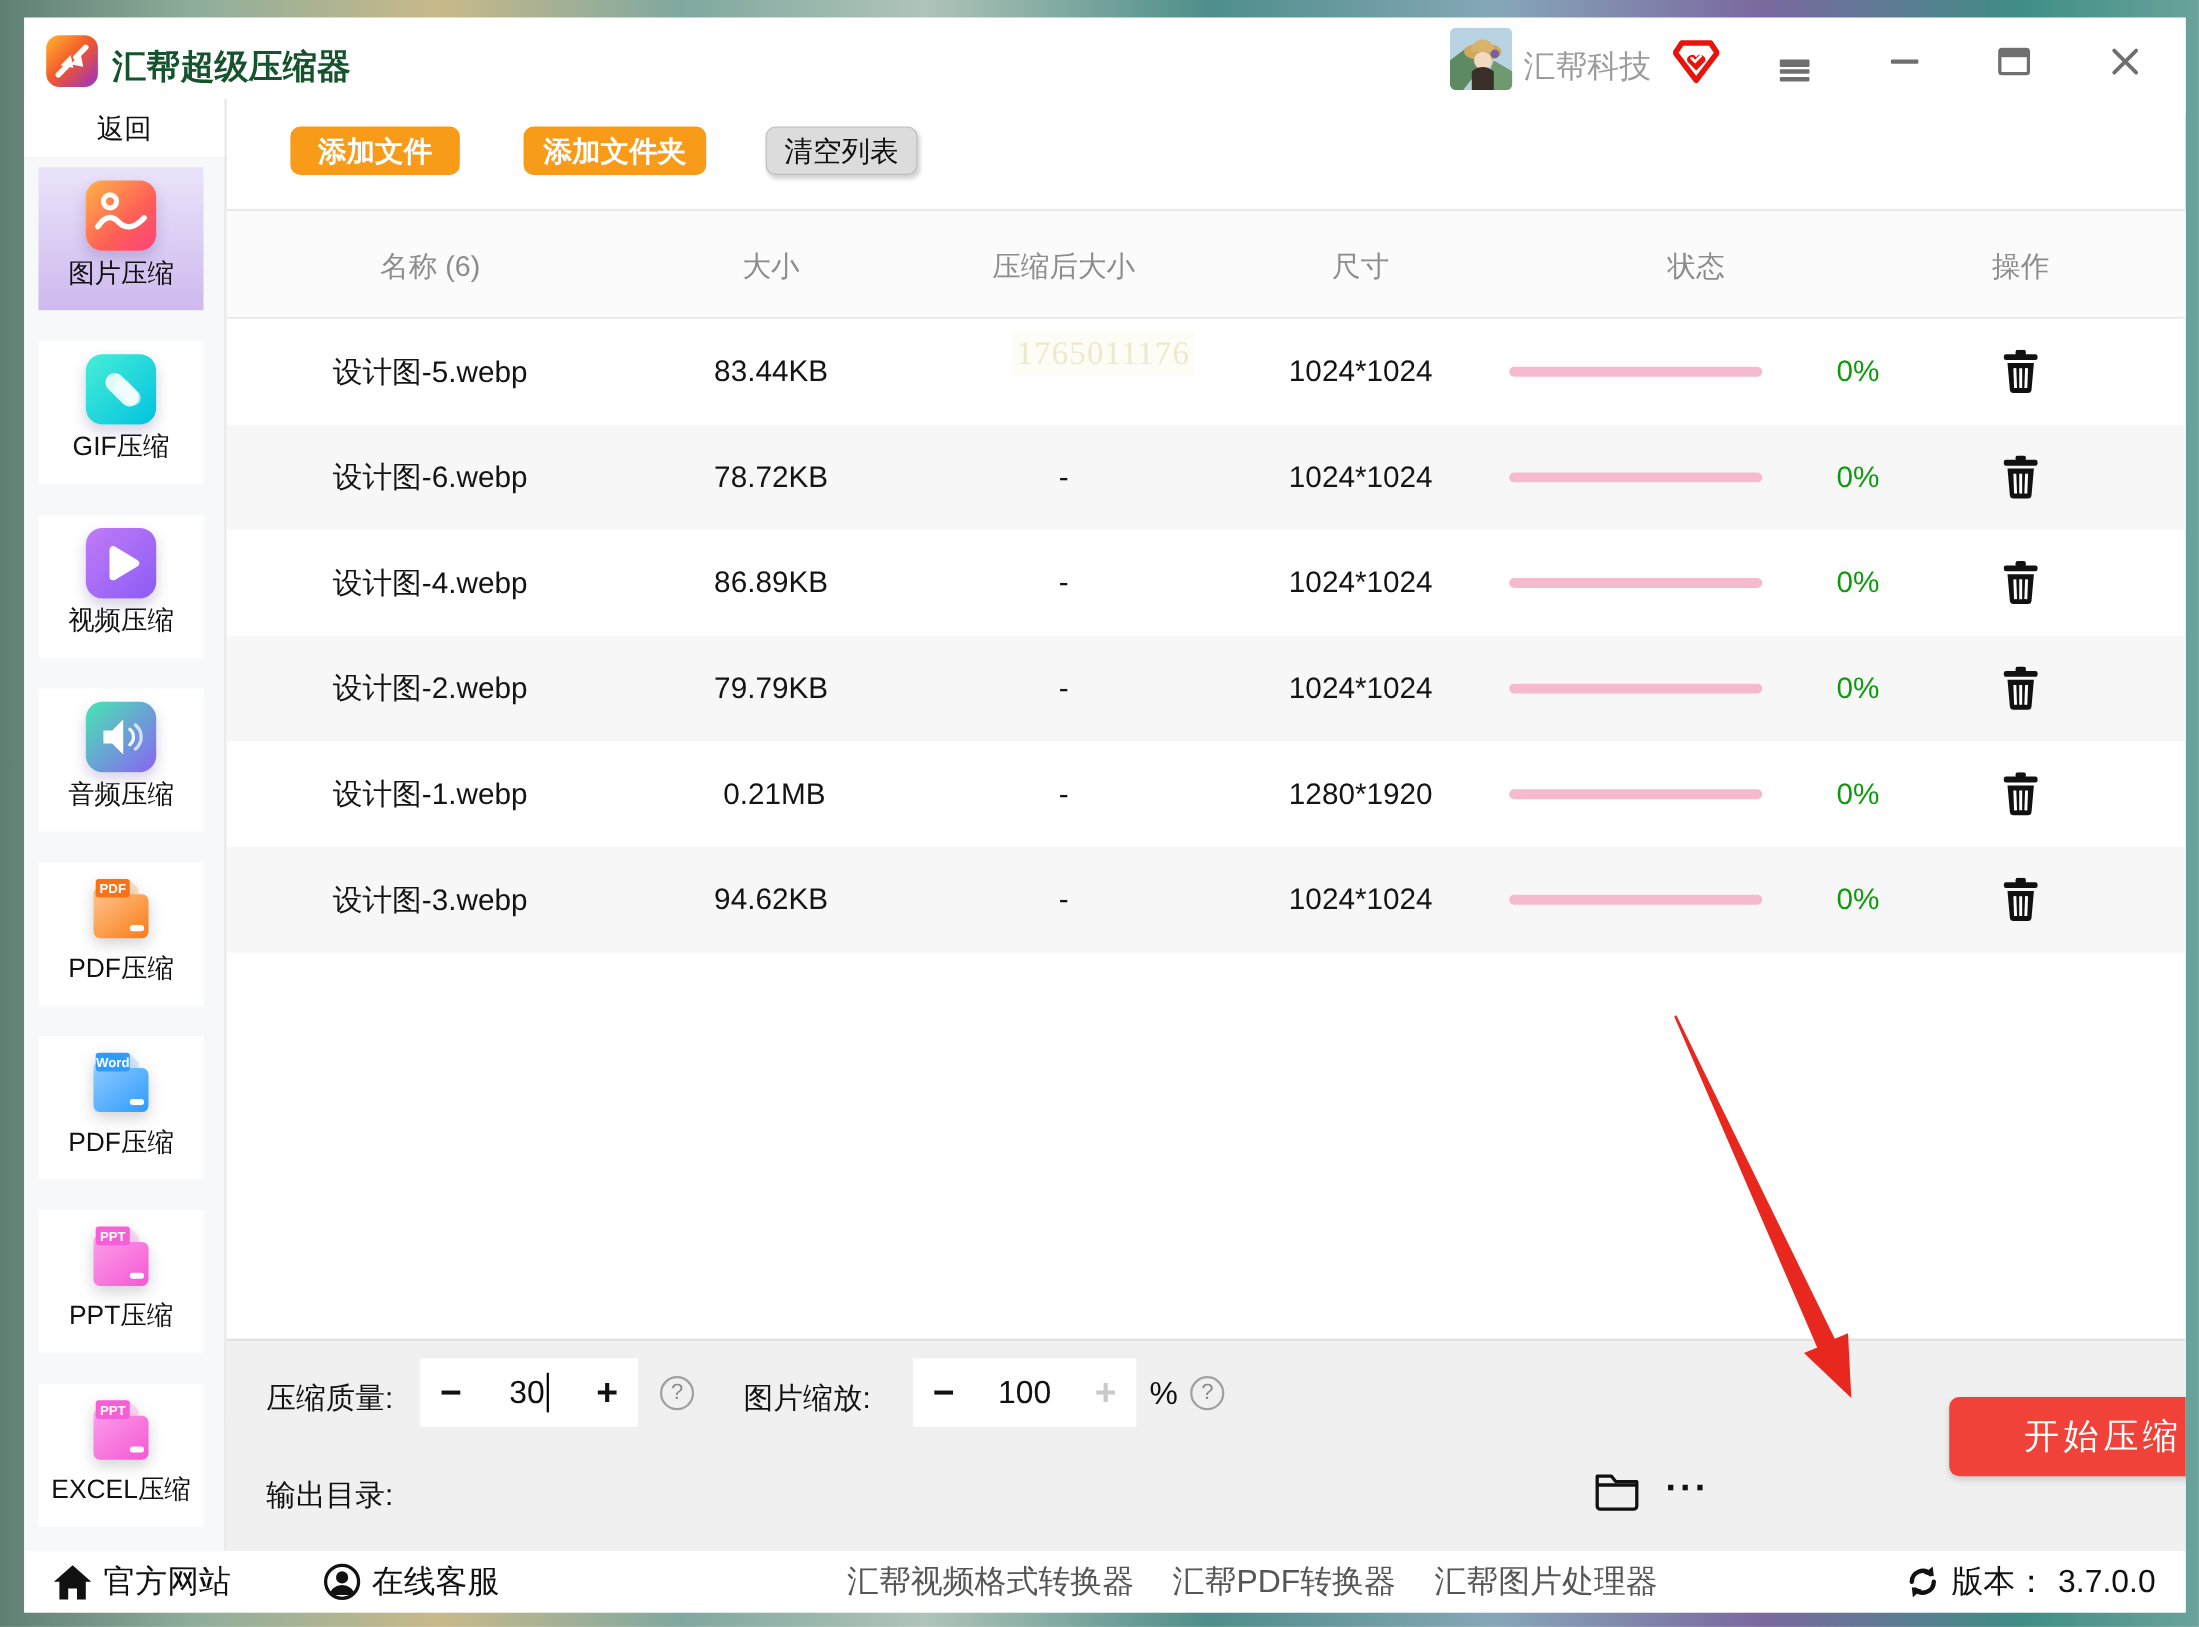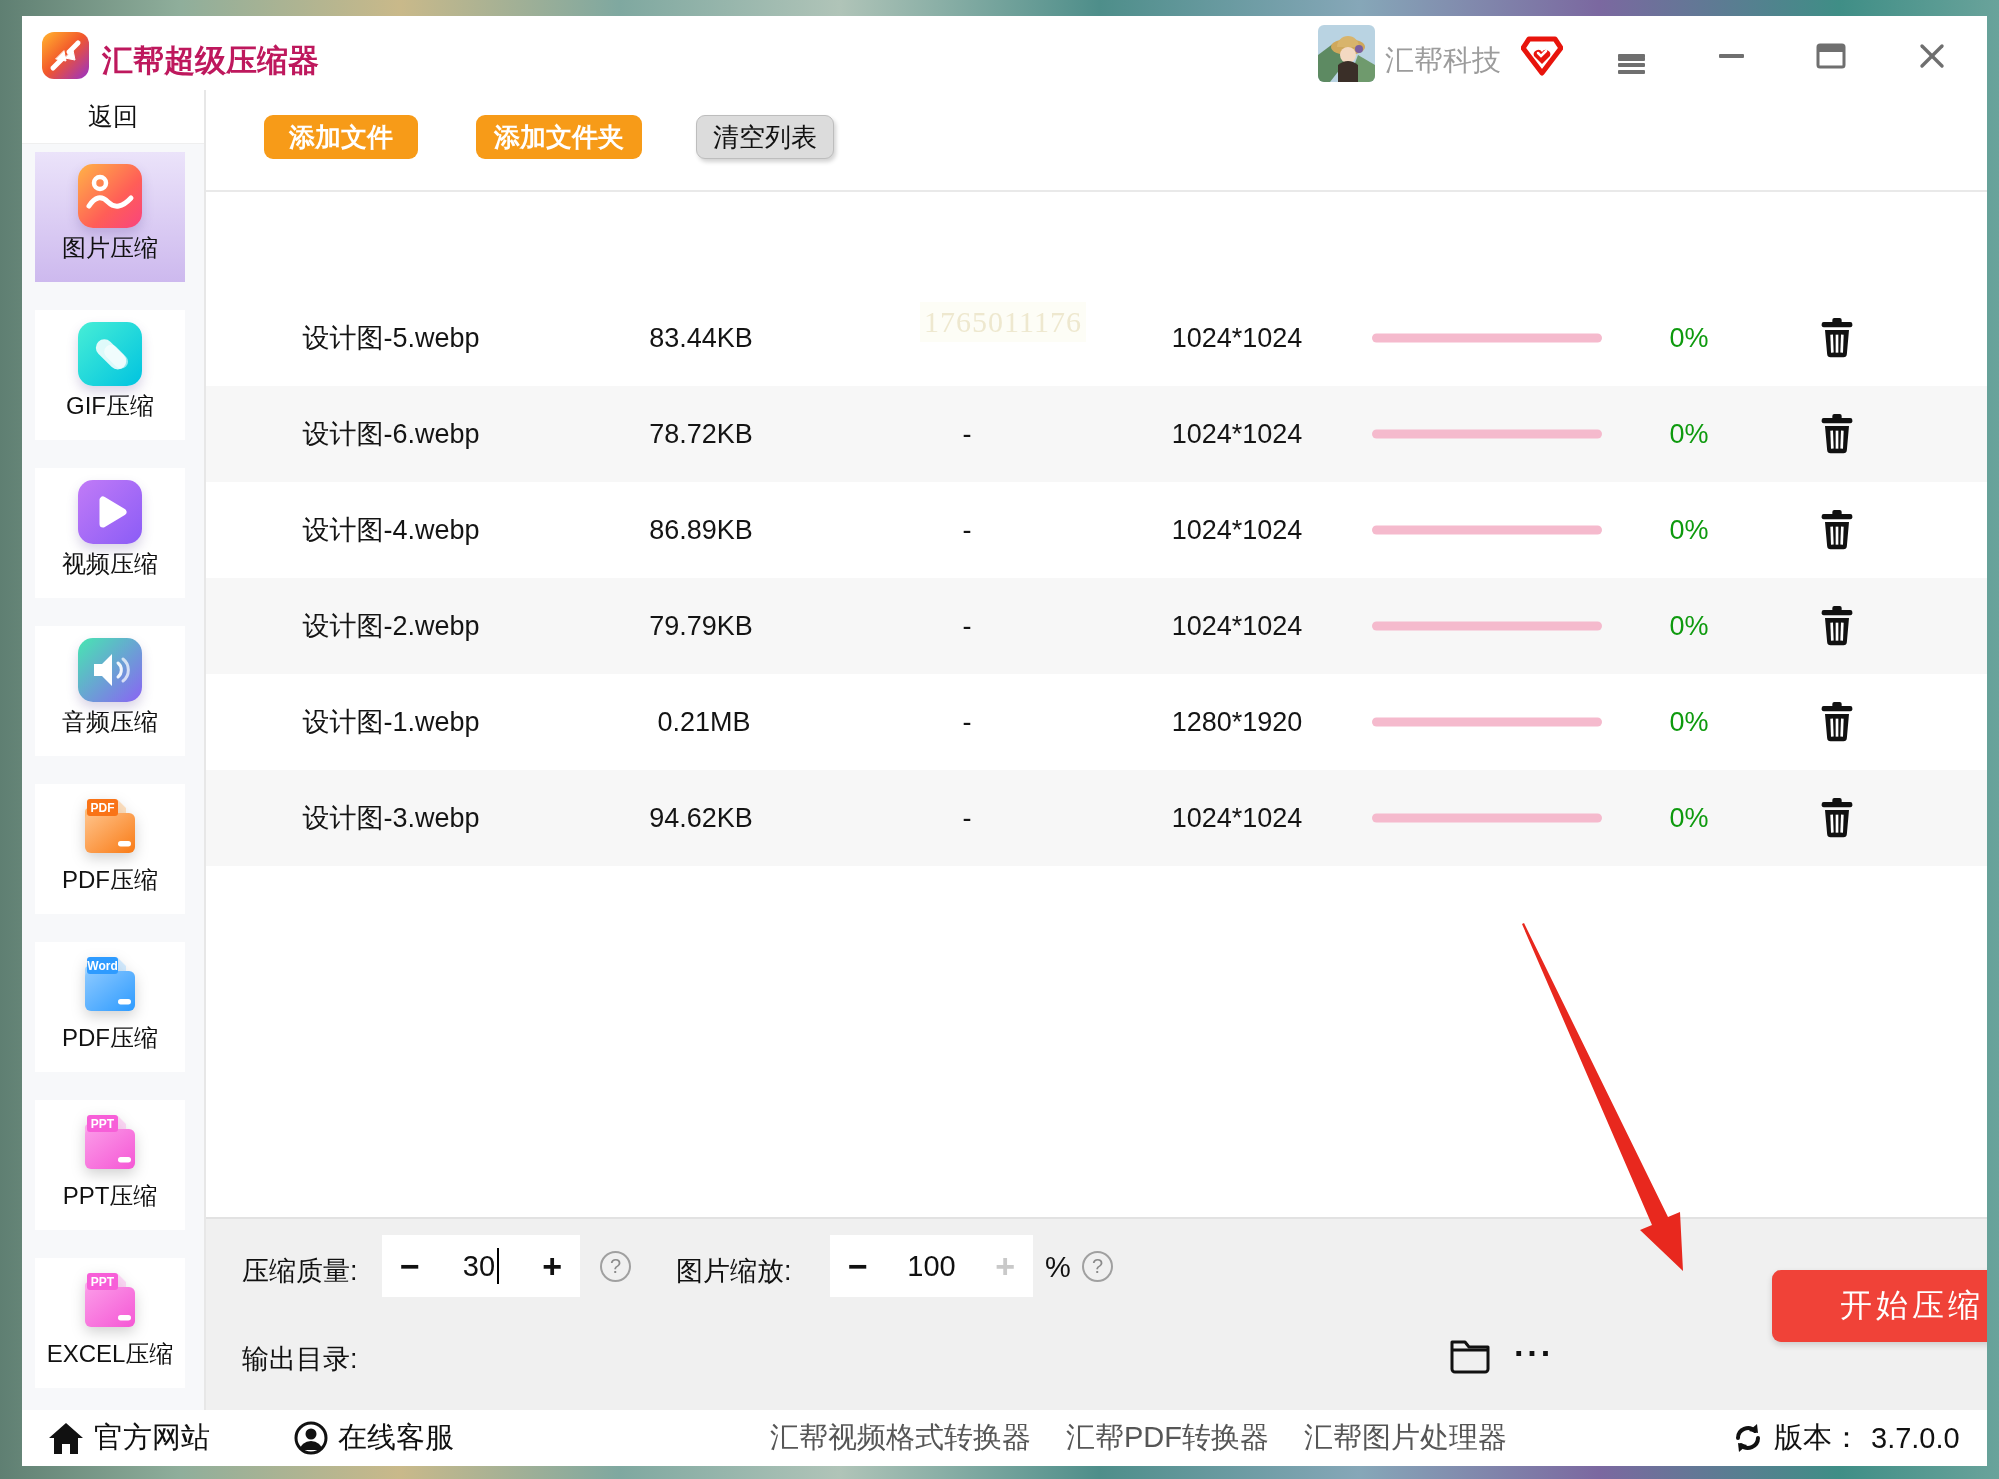--- a/index.html
+++ b/index.html
@@ -9,21 +9,21 @@
     linear-gradient(90deg,#5f7f72 0%,#8fae9b 9%,#c9b98a 20%,#7fa8a0 31%,#b0c4b8 42%,#4e8e8a 55%,#86a7b8 68%,#7b68a0 80%,#3f8e86 92%,#6aa39b 100%); }
 
   .window { position:absolute; left:22px; top:16px; width:1965px; height:1450px;
     background:#ffffff; overflow:hidden; }
 
   
   .titlebar { position:absolute; left:0; top:0; width:100%; height:90px; background:#fff; }
   .logo { position:absolute; left:20px; top:16px; width:47px; height:47px; border-radius:12px;
     background:linear-gradient(135deg,#FFA62E 8%,#F2572B 48%,#8A2BE2 108%); }
   .logo svg { position:absolute; left:0; top:0; }
-  .app-title { position:absolute; left:80px; top:24px; font-size:31px; font-weight:bold; color:#be185d; }
+  .app-title { position:absolute; left:80px; top:24px; font-size:31px; font-weight:bold; color:#14532d; }
   .avatar { position:absolute; left:1296px; top:9px; width:57px; height:57px; border-radius:6px; overflow:hidden; }
   .account-name { position:absolute; left:1363px; top:25px; font-size:29px; color:#9c9c9c; }
   .vip-badge { position:absolute; left:1499px; top:20px; width:42px; height:40px; }
   .winbtn { position:absolute; top:20px; width:52px; height:40px; display:flex; align-items:center; justify-content:center; cursor:default; }
   .burger { left:1583px; } .minimize { left:1683px; } .maximize { left:1783px; } .closebtn { left:1884px; }
   .burger div { width:27px; height:4px; background:#6f6f6f; border-radius:1px; margin:2.6px 0; }
   .minimize div { width:25px; height:4px; background:#6f6f6f; border-radius:1px; }
 
   
   .sidebar { position:absolute; left:0; top:74px; width:184px; height:1320px; background:#f7f8fa; border-right:2px solid #e7e7e7; }
@@ -290,20 +290,28 @@
         </div>
       </div>
   </div>
 
   <div class="content">
     <button class="btn orange add-file">添加文件</button>
     <button class="btn orange add-folder">添加文件夹</button>
     <button class="btn gray clear-list">清空列表</button>
 
     <div class="tablewrap">
+      <div class="thead">
+        <span style="left:185px">名称 (6)</span>
+        <span style="left:495px">大小</span>
+        <span style="left:761px">压缩后大小</span>
+        <span style="left:1031px">尺寸</span>
+        <span style="left:1336px">状态</span>
+        <span style="left:1631px">操作</span>
+      </div>
       <div id="rows">
           <div class="trow" style="top: 98px;">
             <span class="cell" style="left:185px">设计图-5.webp</span>
      <span class="cell" style="left:495px">83.44KB</span>
      <span class="cell" style="left:761px">-</span>
      <span class="cell" style="left:1031px">1024*1024</span>
      <div class="pbar"></div>
      <span class="cell pct" style="left:1483px">0%</span>
      <button class="trash"><svg width="36" height="40" viewBox="0 0 27 30">
   <rect x="10" y="0" width="7" height="4" rx="1.5" fill="#111"></rect>

